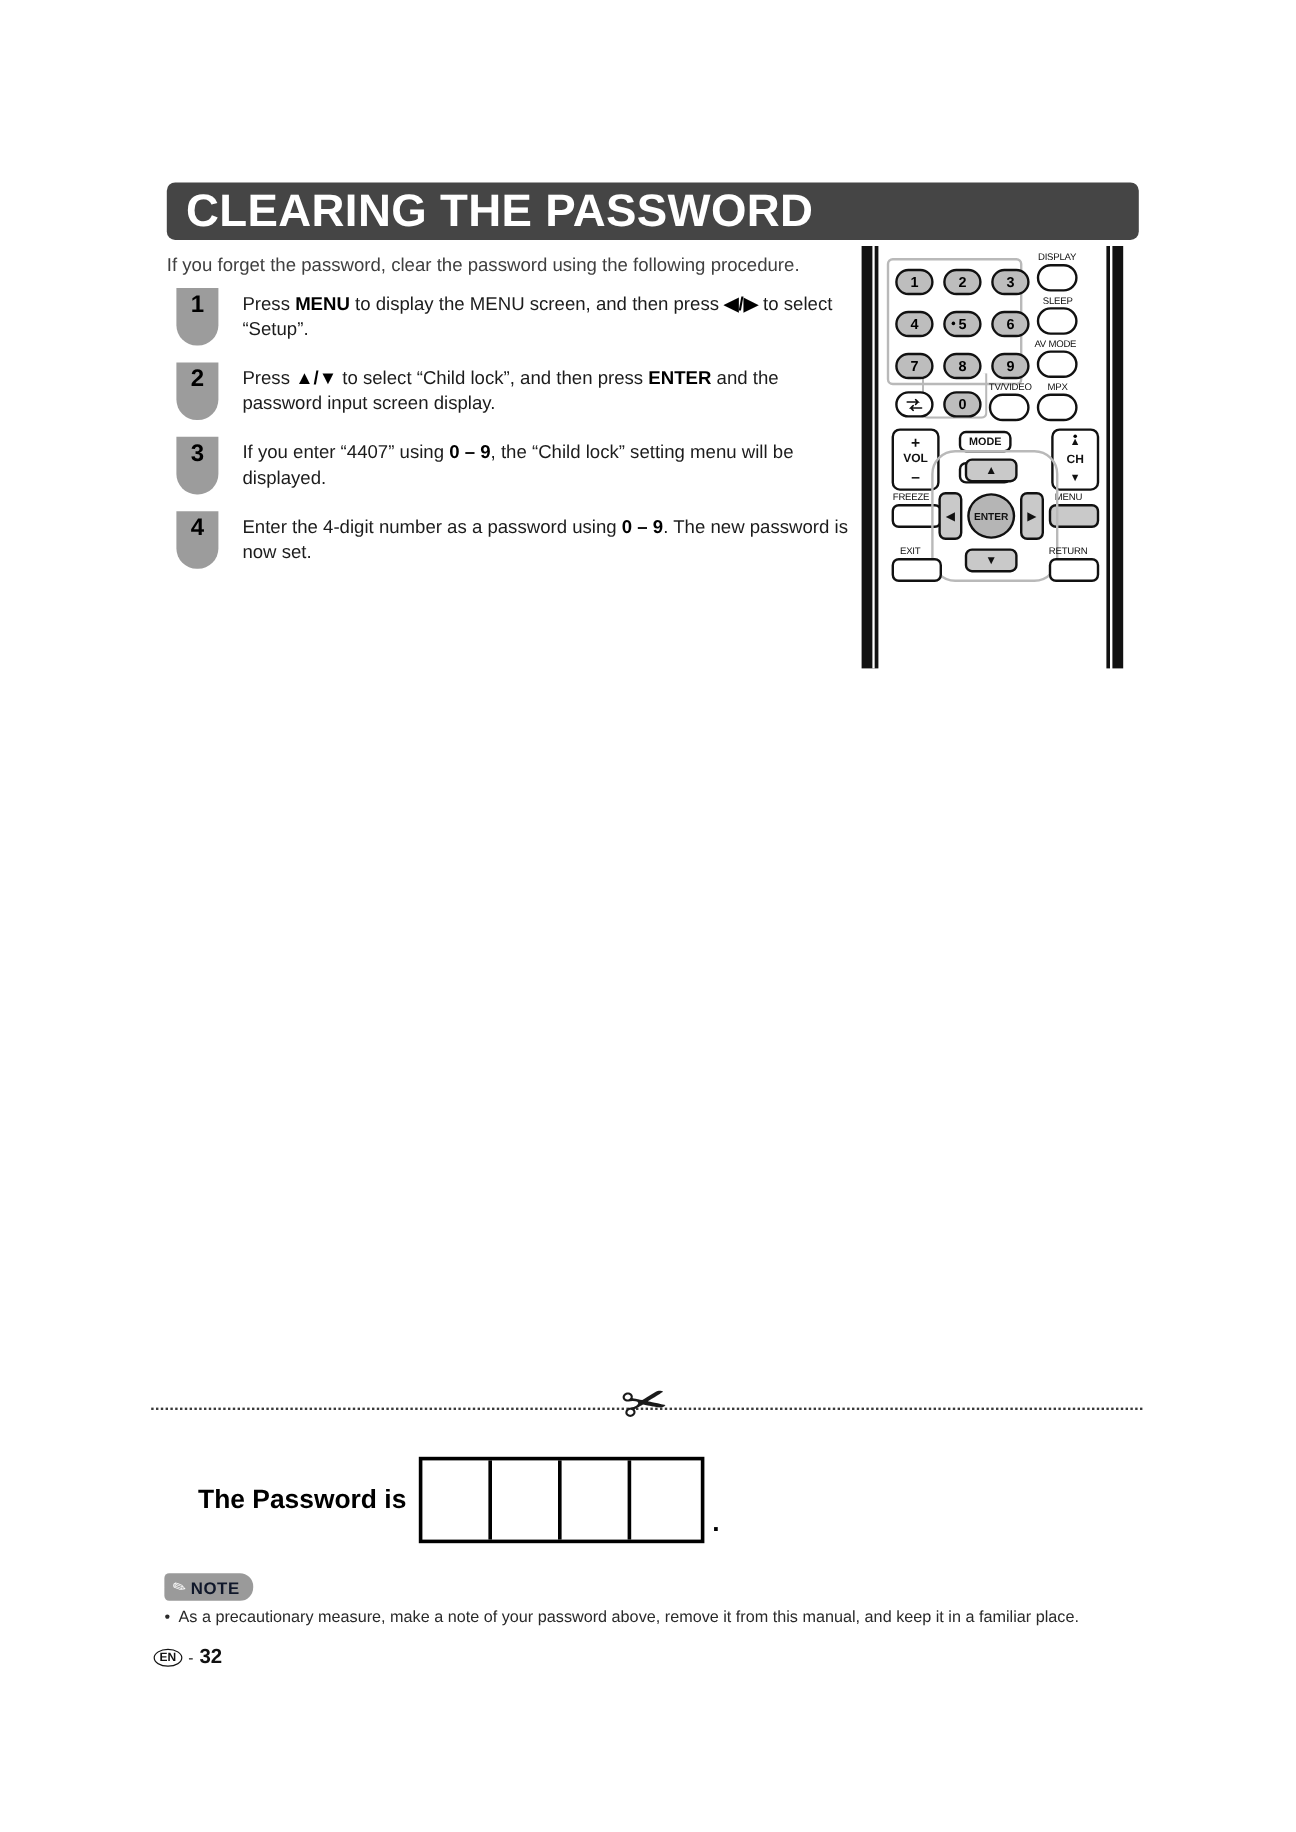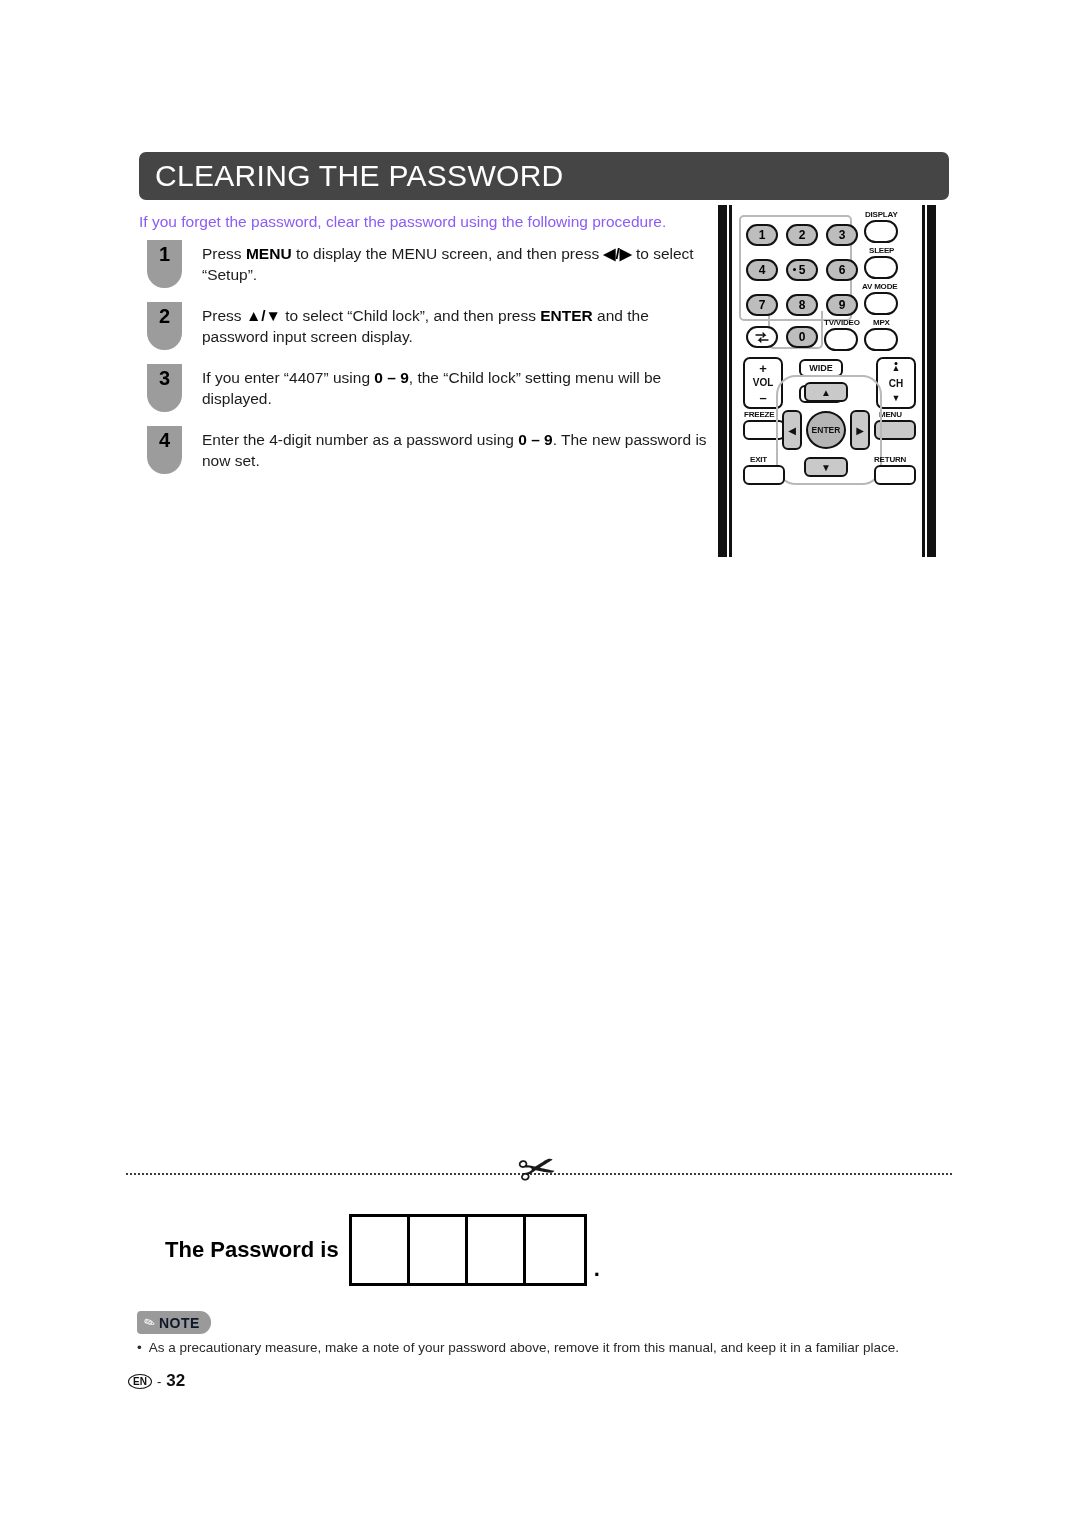--- a/index.html
+++ b/index.html
@@ -28,35 +28,35 @@
     top: 152px;
     width: 810px;
     height: 48px;
     background: #454545;
     border-radius: 7px;
     display: flex;
     align-items: center;
   }
   .title-bar-text {
     color: #ffffff;
-    font-size: 30px;
-    font-weight: normal;
+    font-size: 38px;
+    font-weight: bold;
     letter-spacing: 0.3px;
     padding-left: 16px;
     white-space: nowrap;
   }
 
   
   .intro {
     position: absolute;
     left: 139px;
     top: 212px;
     width: 575px;
     font-size: 15.5px;
-    color: #8b5cf6;
+    color: #404040;
     line-height: 1.35;
   }
 
   
   .steps {
     position: absolute;
     left: 139px;
     top: 240px;
     width: 580px;
   }
@@ -183,21 +183,21 @@
     width: 34px;
     height: 23px;
     background: #fff;
     border: 2.5px solid #111;
     border-radius: 12px;
     box-sizing: border-box;
   }
   .btn-label {
     position: absolute;
     font-size: 8px;
-    font-weight: bold;
+    font-weight: normal;
     color: #111;
     white-space: nowrap;
     letter-spacing: -0.2px;
   }
 
   
   .rect-btn {
     position: absolute;
     background: #fff;
     border: 2.5px solid #111;
@@ -472,21 +472,21 @@
         <span class="sym">–</span>
       </div>
 
       <div class="ch-pad" style="left:138px; top:152px;">
         <span class="ch-dot"></span>
         <span class="sym">▲</span>
         <span>CH</span>
         <span class="sym">▼</span>
       </div>
 
-      <div class="rect-btn" style="left:61px; top:154px; width:44px; height:18px;">WIDE</div>
+      <div class="rect-btn" style="left:61px; top:154px; width:44px; height:18px;">MODE</div>
       <div class="rect-btn" style="left:61px; top:180px; width:44px; height:18px;">PC</div>
 
       <div class="btn-label" style="left:6px; top:205px;">FREEZE</div>
       <div class="rect-btn" style="left:5px; top:215px; width:42px; height:20px;"></div>
 
       <div class="btn-label" style="left:141px; top:205px;">MENU</div>
       <div class="rect-btn gray" style="left:136px; top:215px; width:42px; height:20px;"></div>
 
       <div class="nav-ring"></div>
       <div class="nav-dir" style="left:66px; top:177px; width:44px; height:20px;">▲</div>

